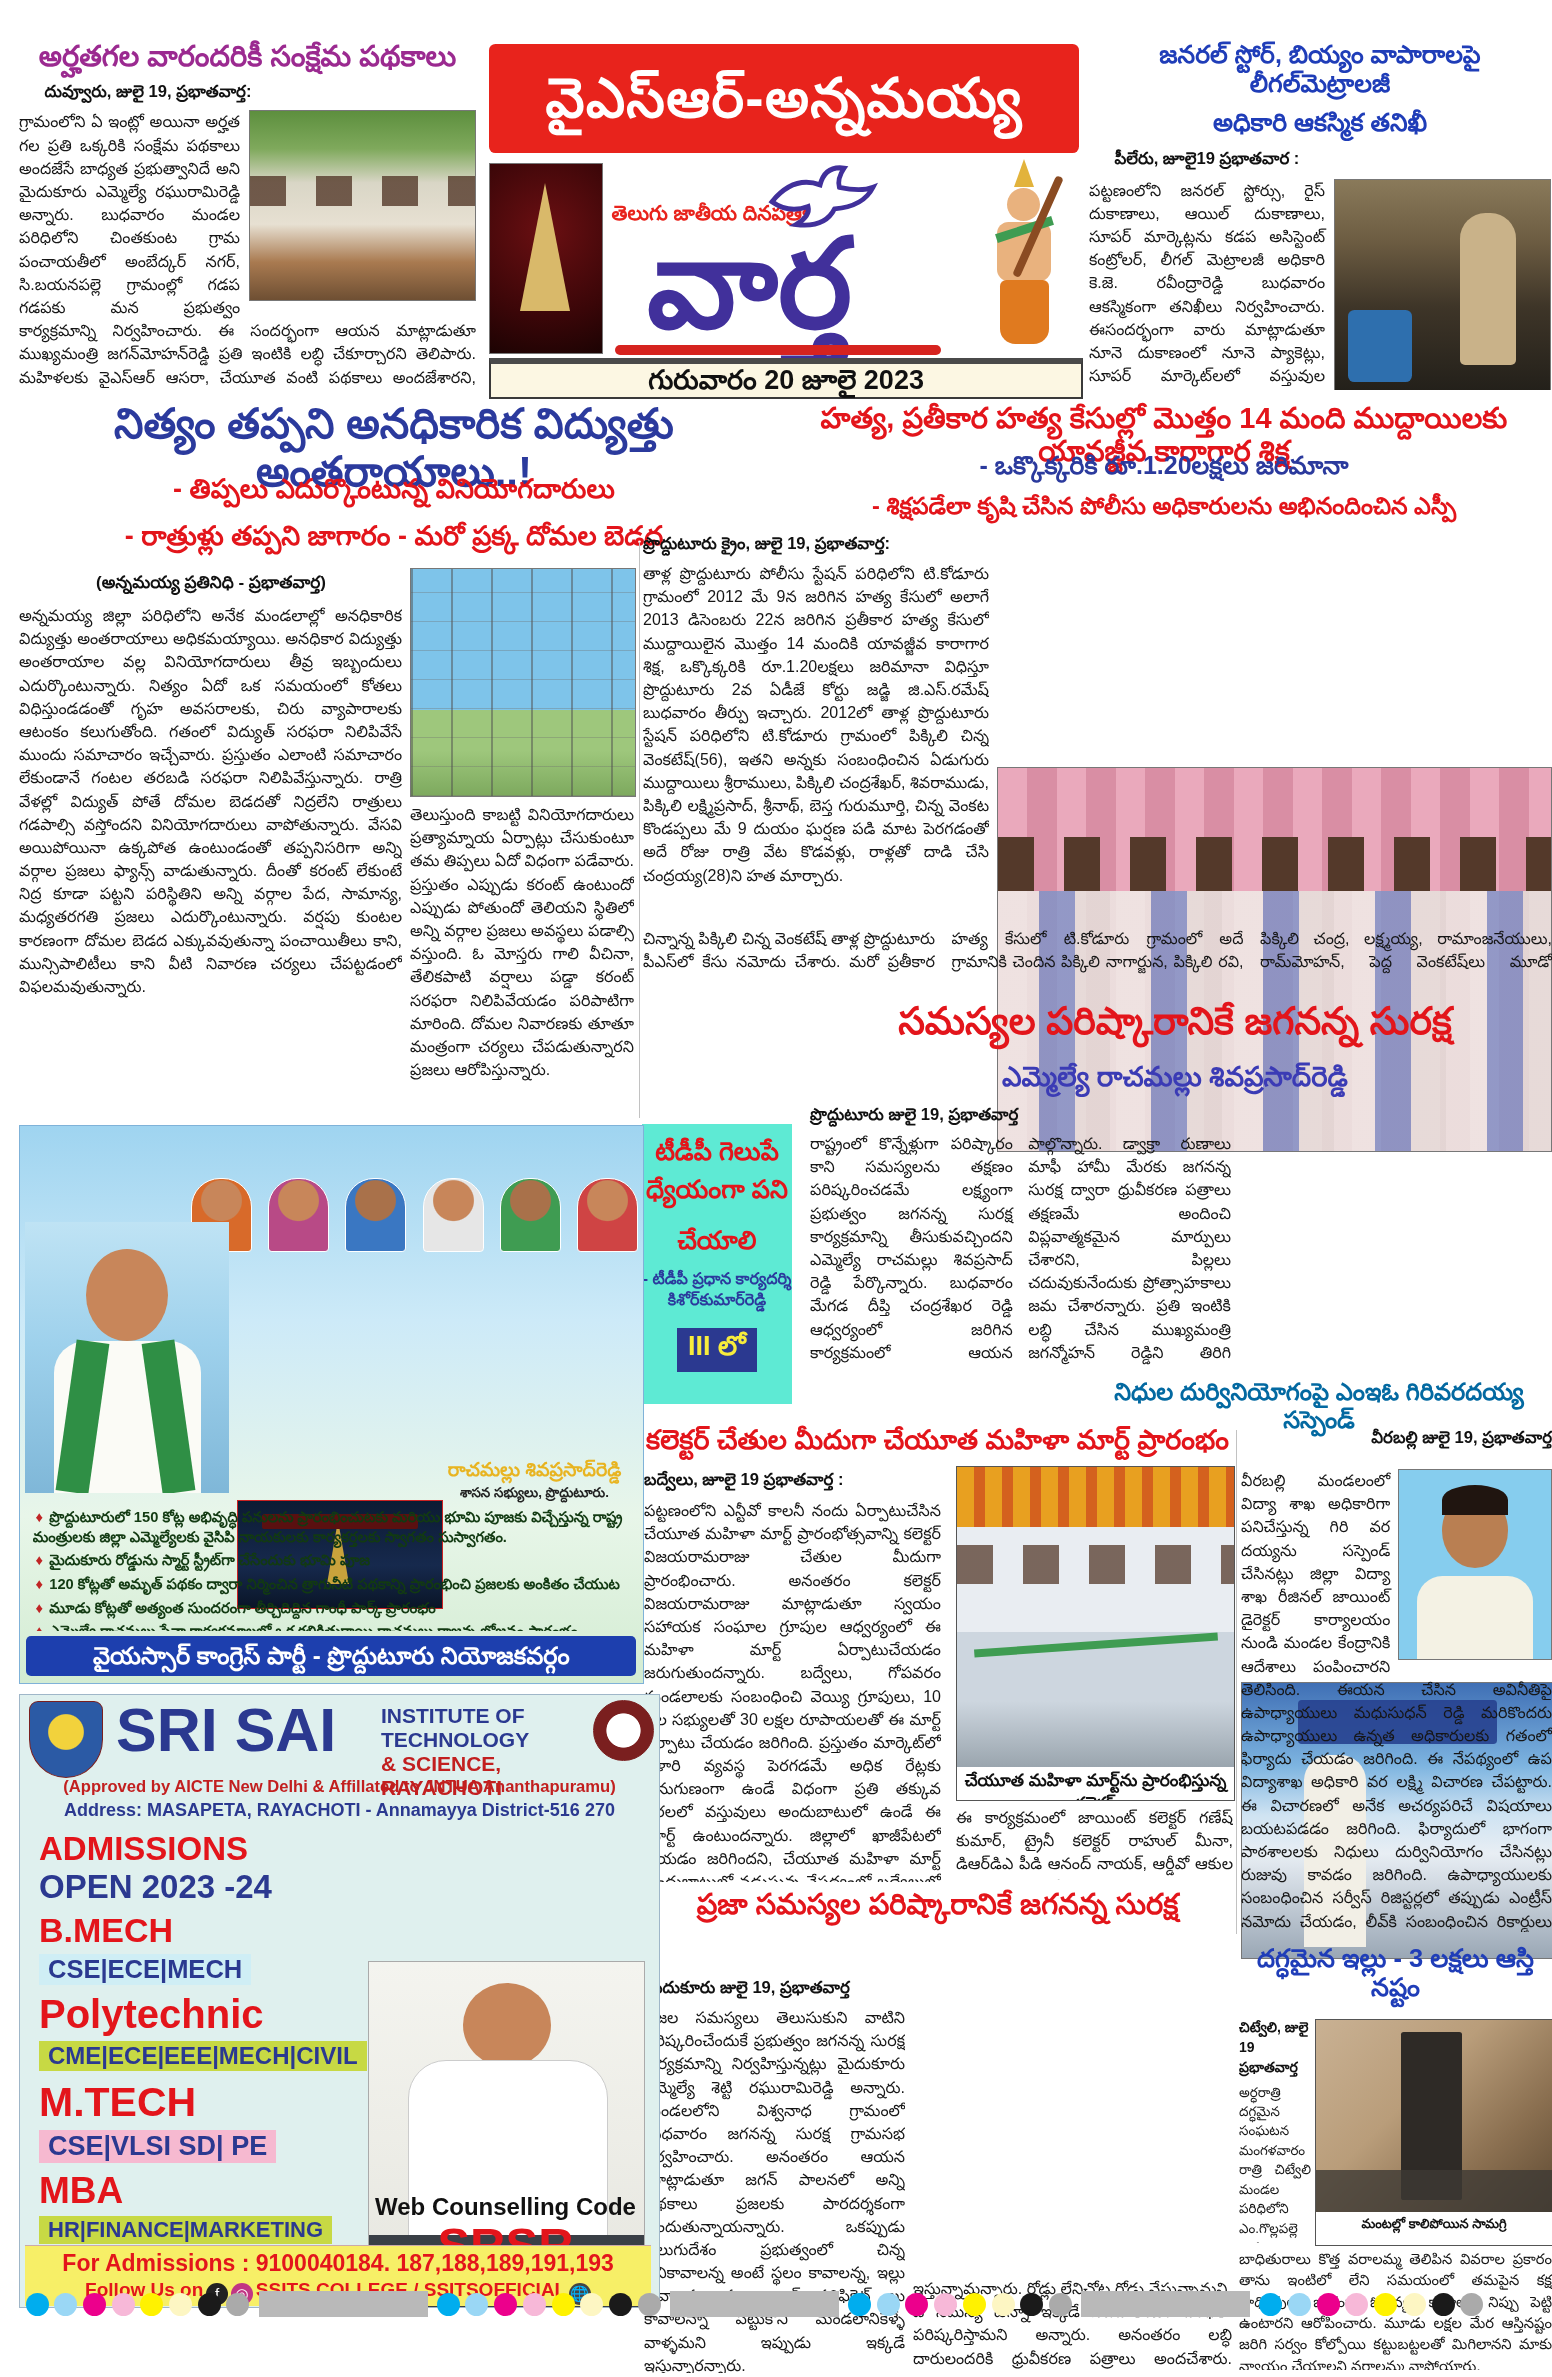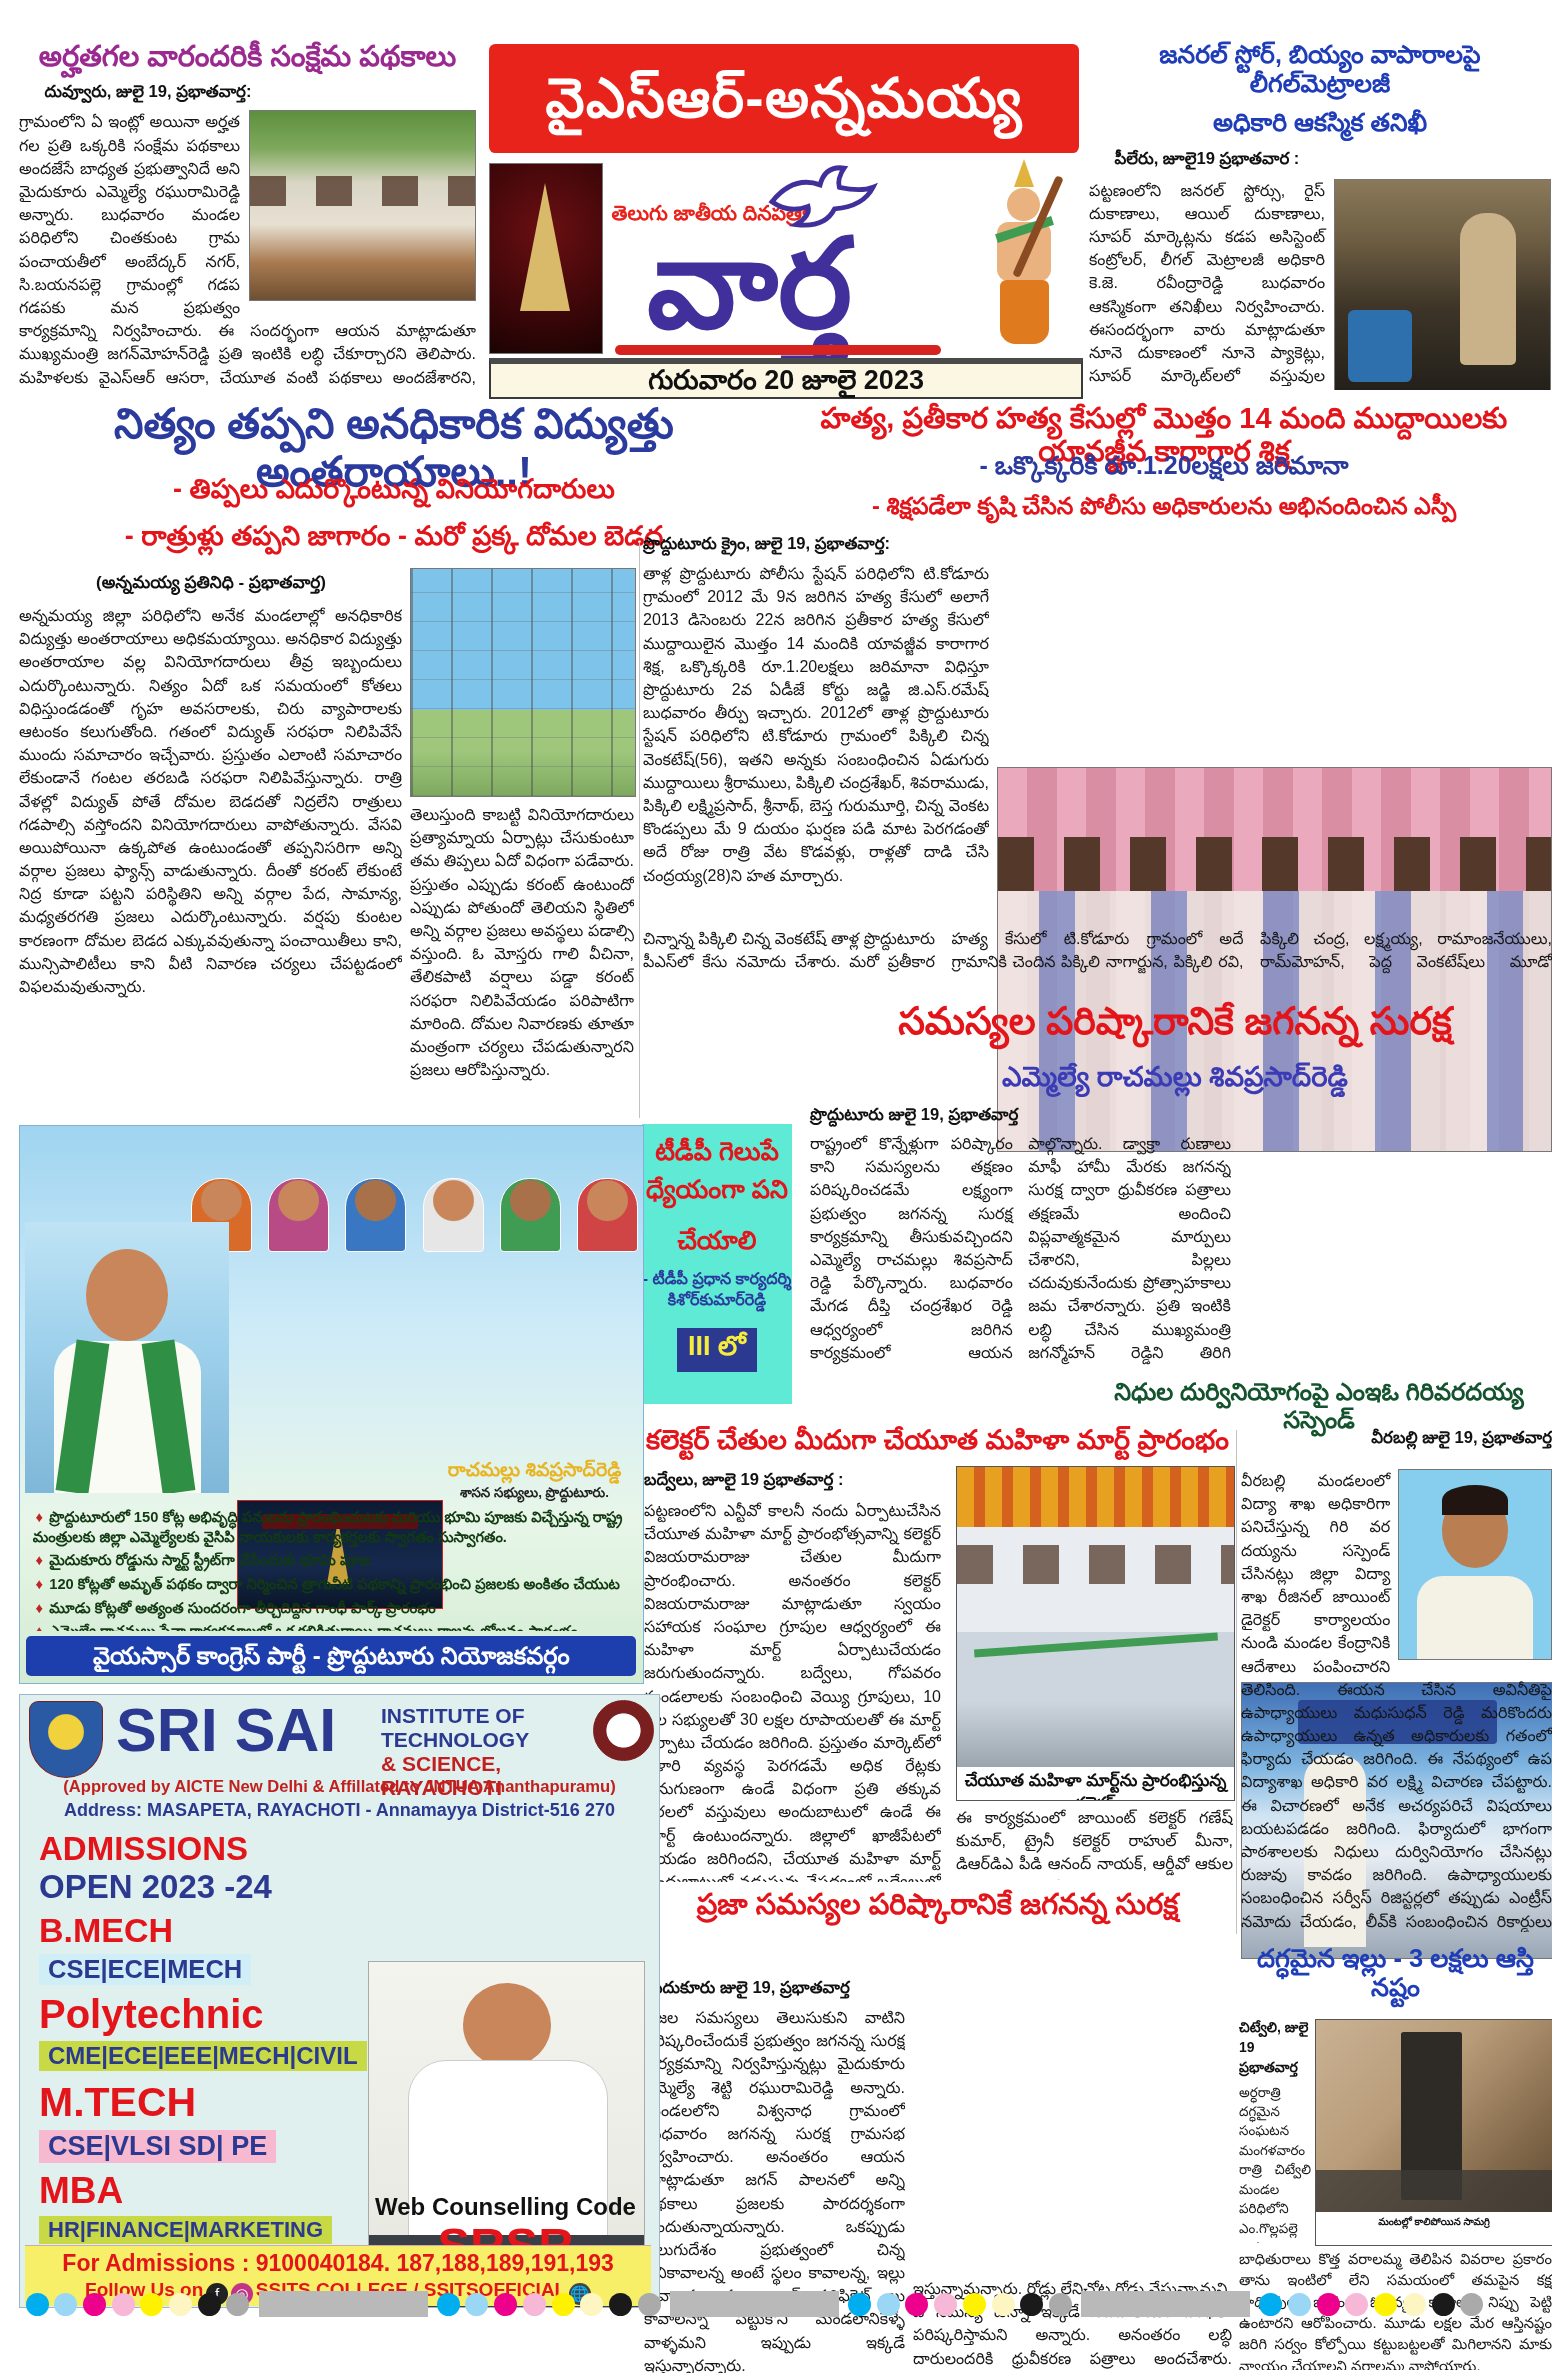--- a/index.html
+++ b/index.html
@@ -191,21 +191,21 @@
       <div class="abs" style="left:6%;top:58%;width:88%;height:7.7px;background:#3f9c52;transform:rotate(-4deg);"></div>
       <div class="headrow" style="top:26%;height:13%;opacity:.75;"></div>
     </div>
     <div class="caption">చేయూత మహిళా మార్ట్‌ను ప్రారంభిస్తున్న కలెక్టర్</div>
   </div>
   <div class="abs art" style="left:956px;top:1806px;width:277px;height:74px;">
     <p class="body">ఈ కార్యక్రమంలో జాయింట్ కలెక్టర్ గణేష్ కుమార్, ట్రైనీ కలెక్టర్ రాహుల్ మీనా, డిఆర్‌డిఎ పీడి ఆనంద్ నాయక్, ఆర్డీవో ఆకుల వెంకటరమణ, చేయూత డిపిఎం సుబ్బారెడ్డి, తహసీల్దారు మధుసూదన్ రెడ్డి, కమీషనర్ కృష్ణారెడ్డి, ఎంపీడీవో నూర్జాన్ మరియు పలువురు అధికారులు పాల్గొన్నారు.</p>
   </div>
   <div class="vr" style="left:1236px;top:1430px;height:504px;"></div>
 
-  <div class="abs hl" style="left:1086px;top:1378px;width:466px;font-size:24px;color:#14532d;">నిధుల దుర్వినియోగంపై ఎంఇఓ గిరివరదయ్య సస్పెండ్</div>
+  <div class="abs hl" style="left:1086px;top:1378px;width:466px;font-size:24px;color:#0369a1;">నిధుల దుర్వినియోగంపై ఎంఇఓ గిరివరదయ్య సస్పెండ్</div>
   <div class="abs art" style="left:1241px;top:1428px;width:311px;height:504px;">
     <div class="dl" style="margin-bottom:18px;text-align:right;">వీరబల్లి జులై 19, ప్రభాతవార్త</div>
     <div class="photo ph-portrait" style="float:right;width:152px;height:189px;margin:0 0 5.1px 7.7px;">
       <div class="abs" style="left:28%;top:12%;width:44%;height:40%;border-radius:50%;background:#b97f52;"></div>
       <div class="abs" style="left:28%;top:8%;width:44%;height:16%;border-radius:50% 50% 0 0;background:#201510;"></div>
       <div class="abs" style="left:12%;top:56%;width:76%;height:44%;border-radius:25.5px 25.5px 0 0;background:#f4f2e4;"></div>
     </div>
     <p class="body">వీరబల్లి మండలంలో విద్యా శాఖ అధికారిగా పనిచేస్తున్న గిరి వర దయ్యను సస్పెండ్ చేసినట్లు జిల్లా విద్యా శాఖ రీజినల్ జాయింట్ డైరెక్టర్ కార్యాలయం నుండి మండల కేంద్రానికి ఆదేశాలు పంపించారని తెలిసింది. ఈయన చేసిన అవినీతిపై ఉపాధ్యాయులు మధుసుధన్ రెడ్డి మరికొందరు ఉపాధ్యాయులు ఉన్నత అధికారులకు గతంలో ఫిర్యాదు చేయడం జరిగింది. ఈ నేపథ్యంలో ఉప విద్యాశాఖ అధికారి వర లక్ష్మి విచారణ చేపట్టారు. ఈ విచారణలో అనేక అచర్యపరిచే విషయాలు బయటపడడం జరిగింది. ఫిర్యాదులో భాగంగా పాఠశాలలకు నిధులు దుర్వినియోగం చేసినట్లు రుజువు కావడం జరిగింది. ఉపాధ్యాయులకు సంబంధించిన సర్వీస్ రిజిస్టర్లలో తప్పుడు ఎంట్రీస్ నమోదు చేయడం, లీవ్‌కి సంబంధించిన రికార్డులు లేకుండా మంజూరైనట్లు రుజువైంది. కంటెంజట్ చార్జీలు చేసినట్లు రుజువులు లేవని, వాటికి సంబంధించిన ఎంట్రీస్ లేదని రుజువు కావడంతో ఉన్నతాధికారులు సస్పెండ్ చేశారు.</p>
   </div>
 
@@ -224,21 +224,21 @@
   <div class="abs art" style="left:1239px;top:2019px;width:72px;height:224px;">
     <div class="dl" style="font-size:14px;">చిట్వేలి, జులై 19</div>
     <div class="dl" style="font-size:14px;margin:3.8px 0;">ప్రభాతవార్త</div>
     <p class="body" style="font-size:13.4px;">అర్ధరాత్రి దగ్ధమైన సంఘటన మంగళవారం రాత్రి చిట్వేలి మండల పరిధిలోని ఎం.గొల్లపల్లె గ్రామం అరుంధతివాడలో చోటు చేసుకుంది.</p>
   </div>
   <div class="abs photobox" style="left:1315px;top:2019px;width:236px;height:225px;">
     <div class="photo ph-burnt" style="width:100%;height:192px;border:none;">
       <div class="abs" style="left:36%;top:6%;width:26%;height:88%;background:#2e2a26;border-radius:2.6px;"></div>
       <div class="abs" style="left:0;bottom:0;width:100%;height:22%;background:#3d3a35;opacity:.8;"></div>
     </div>
-    <div class="caption" style="font-size:10px;">మంటల్లో కాలిపోయిన సామగ్రి</div>
+    <div class="caption" style="font-size:13px;">మంటల్లో కాలిపోయిన సామగ్రి</div>
   </div>
   <div class="abs art" style="left:1239px;top:2249px;width:313px;height:121px;">
     <p class="body" style="font-size:14.7px;">బాధితురాలు కొత్త వరాలమ్మ తెలిపిన వివరాల ప్రకారం తాను ఇంటిలో లేని సమయంలో తమపైన కక్ష సాధింపులో భాగంగా ఓ వ్యక్తి కావాలనే నిప్పు పెట్టి ఉంటారని ఆరోపించారు. మూడు లక్షల మేర ఆస్తినష్టం జరిగి సర్వం కోల్పోయి కట్టుబట్టలతో మిగిలానని మాకు న్యాయం చేయాలని వరాలమ్మ వాపోయారు.</p>
   </div>
 
   <div class="abs swag ph-sky art" style="left:19px;top:1125px;width:623px;height:557px;">
     <div class="abs" style="left:171px;top:52px;width:447px;height:75px;display:flex;justify-content:space-between;">
       <div class="avatar" style="background:radial-gradient(circle at 50% 30%,#c8865a 34%,#d86a2a 36%);"></div>
       <div class="avatar" style="background:radial-gradient(circle at 50% 30%,#c8865a 34%,#b84a86 36%);"></div>
       <div class="avatar" style="background:radial-gradient(circle at 50% 30%,#a9714a 34%,#3a77c2 36%);"></div>

